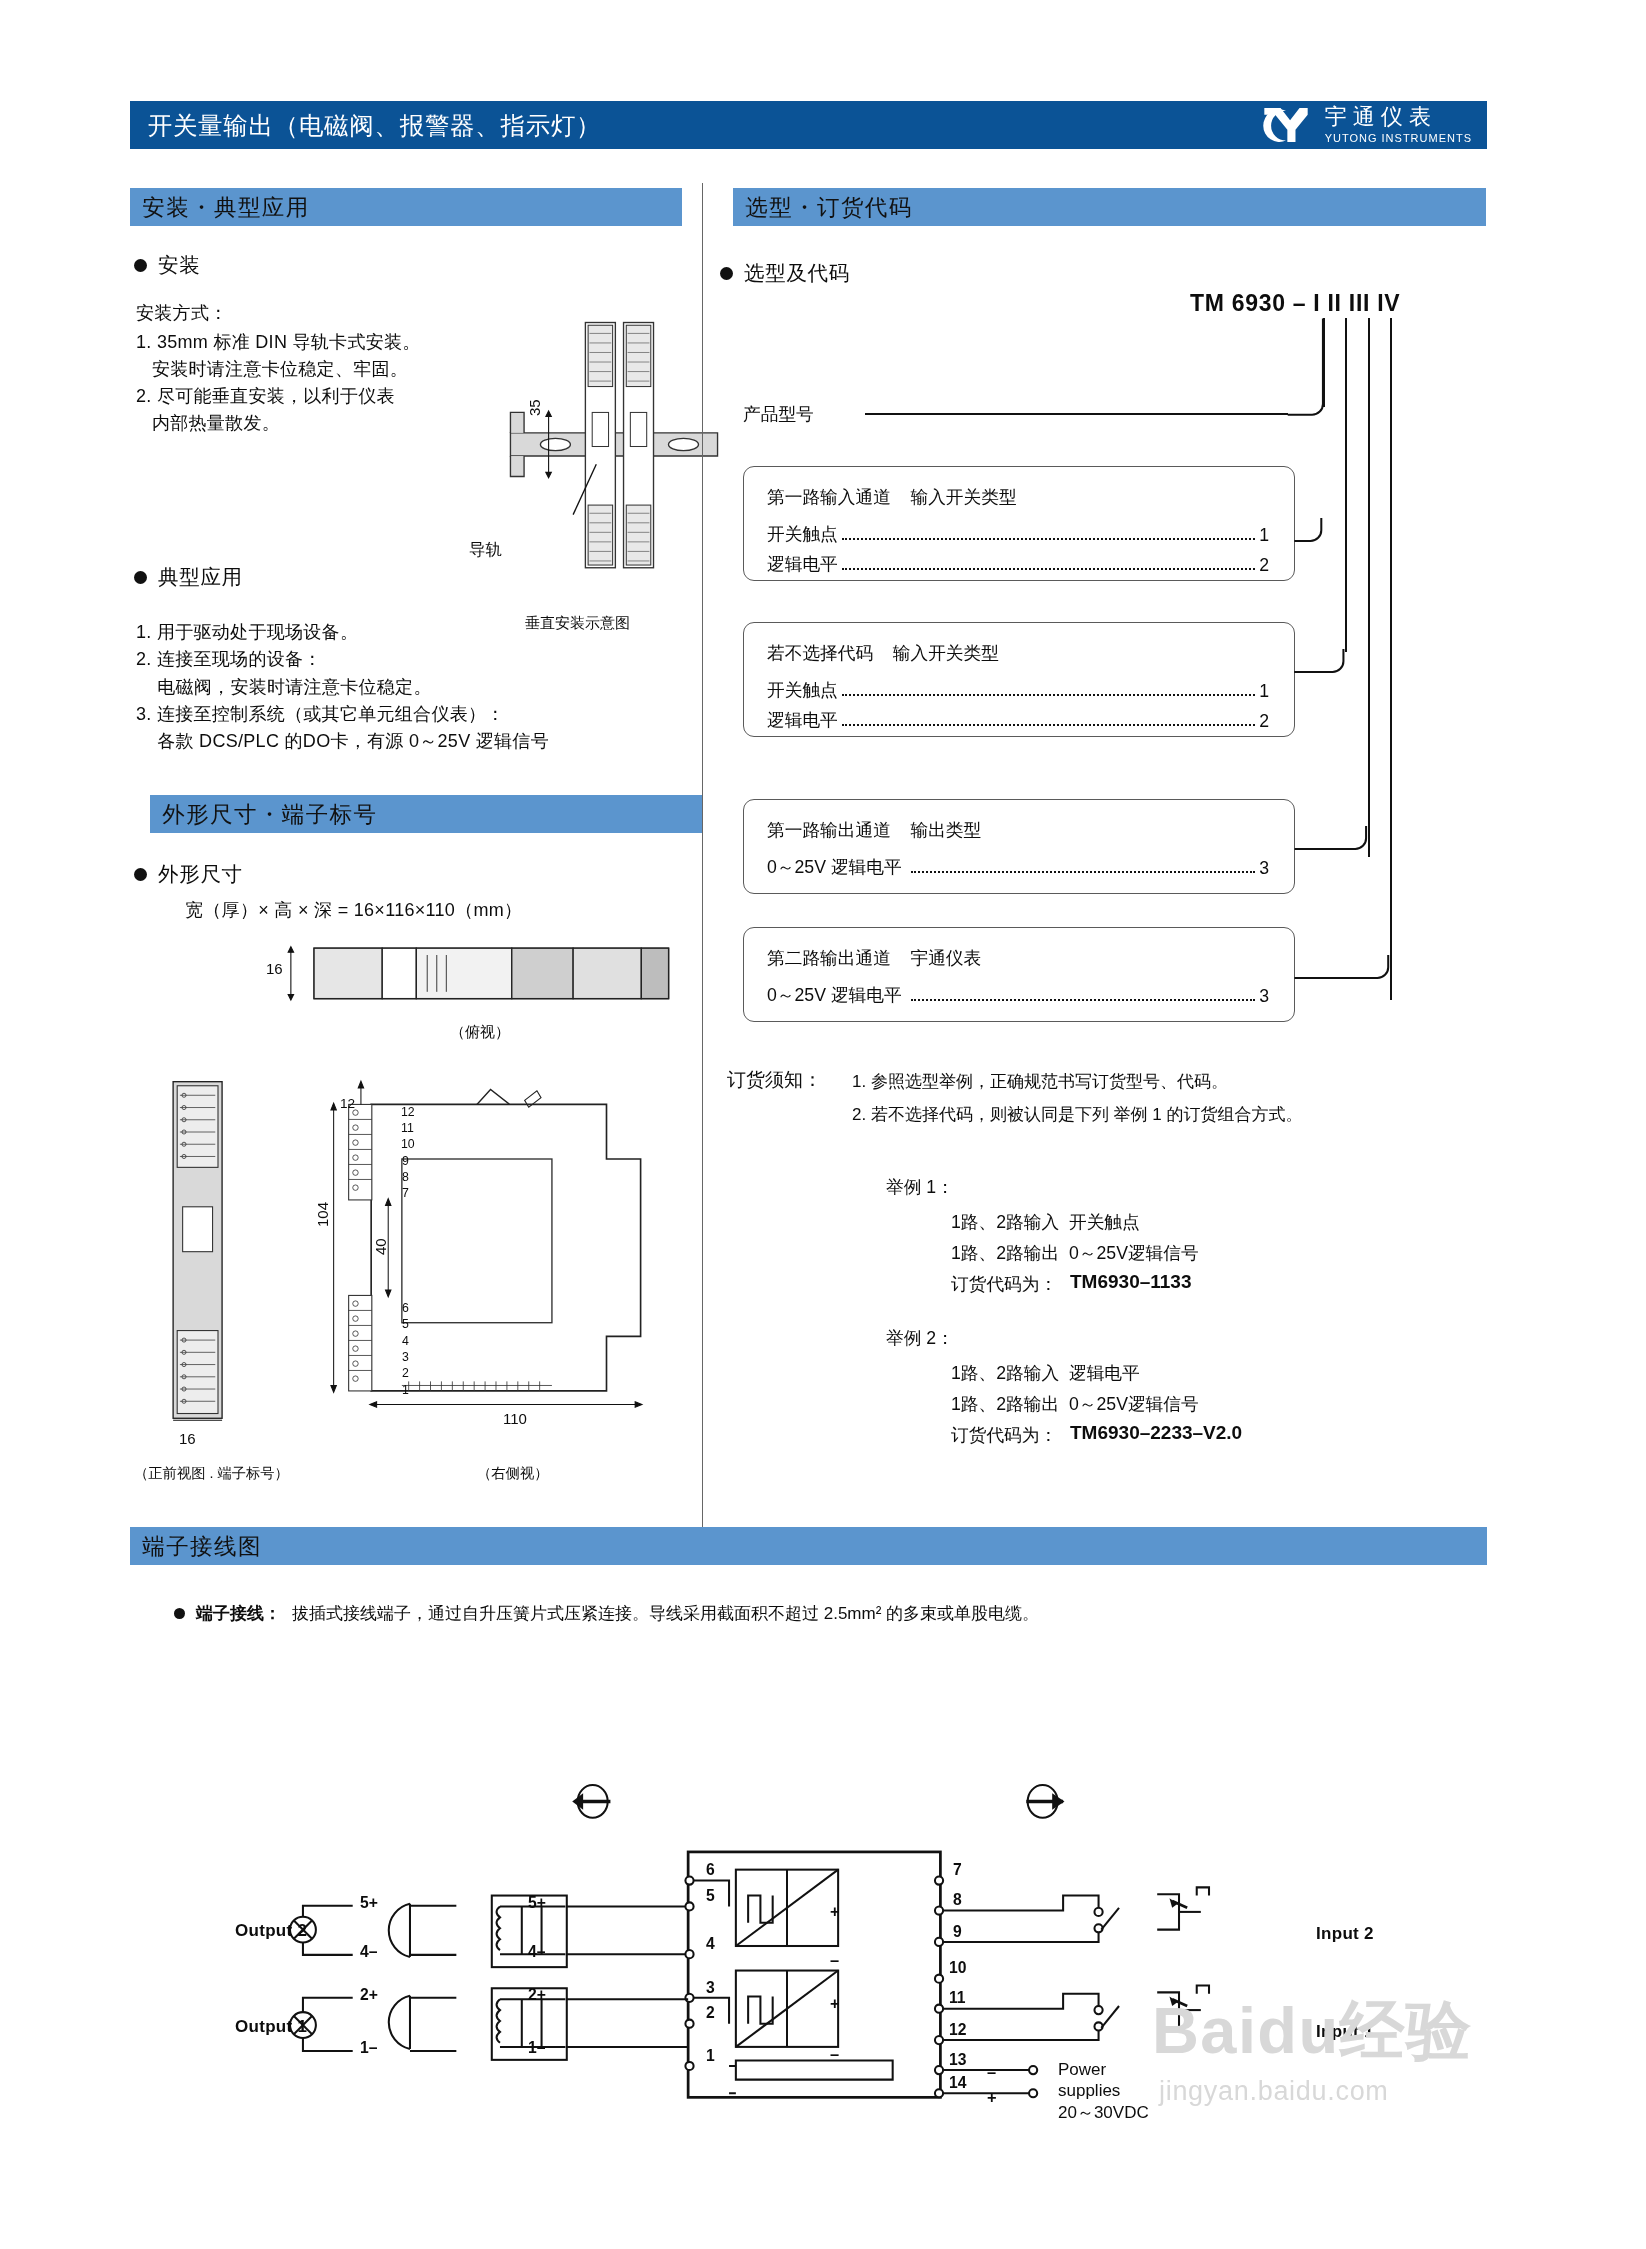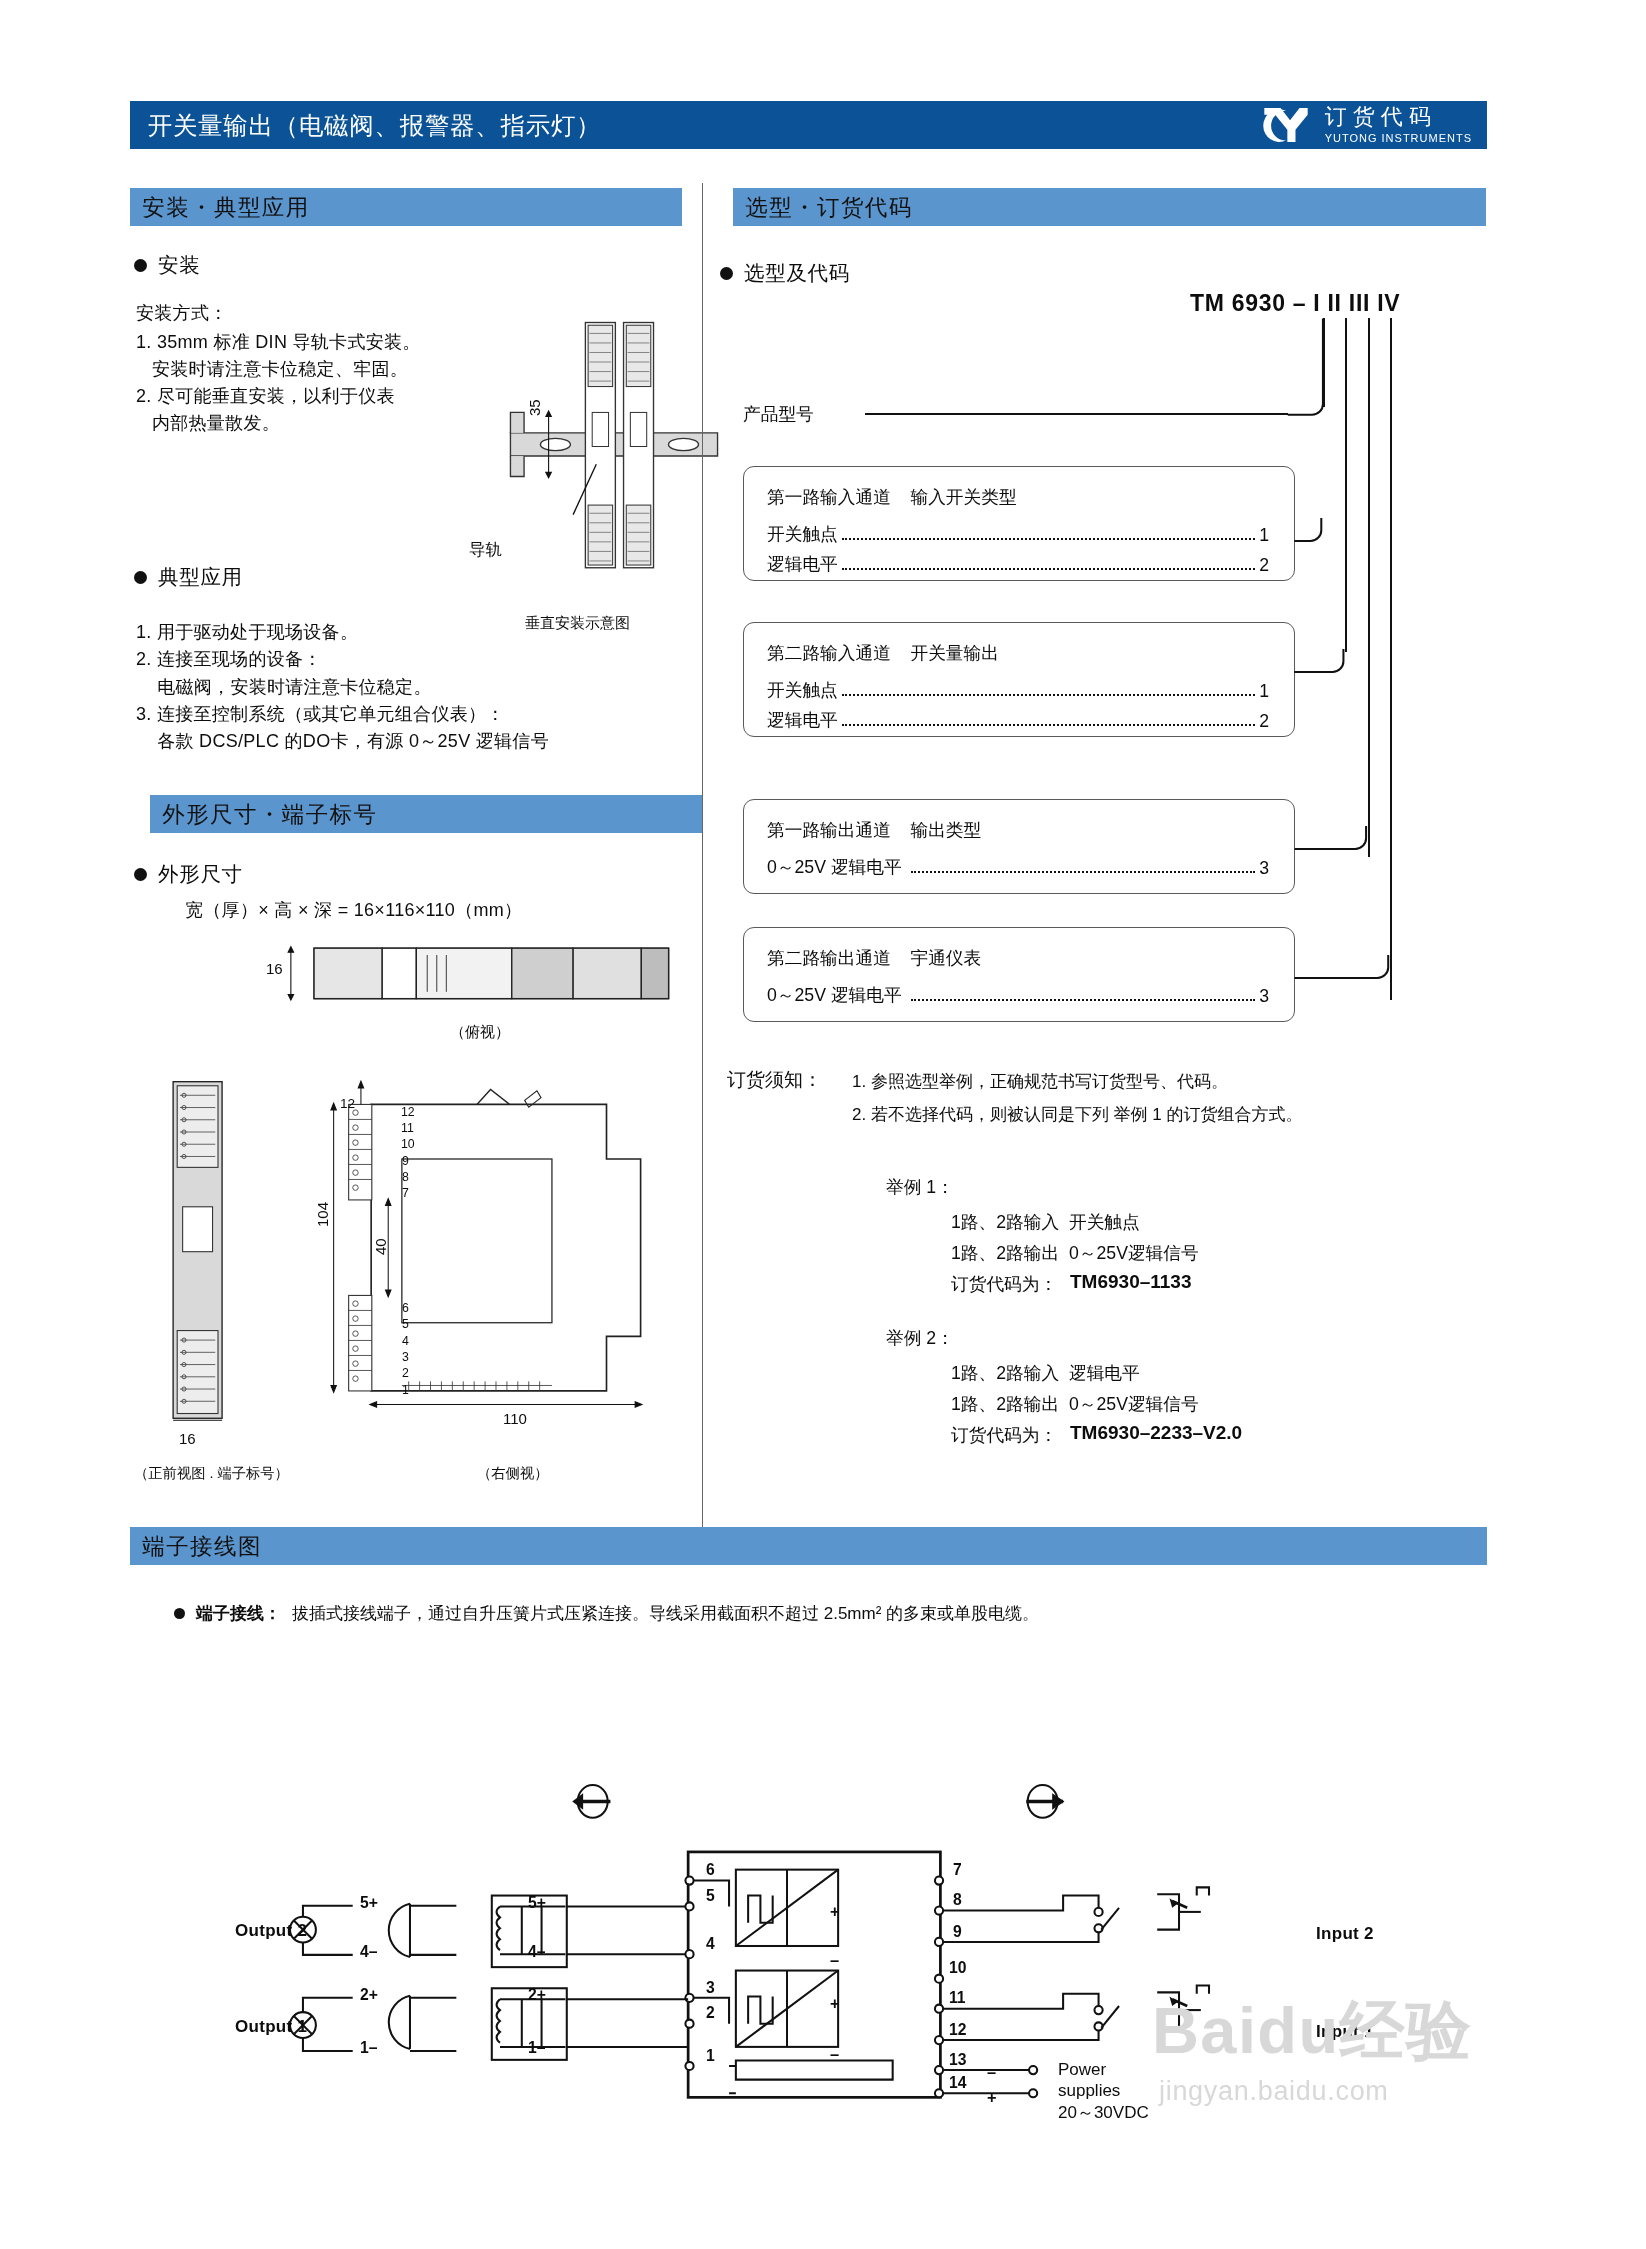--- a/index.html
+++ b/index.html
@@ -70,21 +70,21 @@
 <div class="page">
 
   <div class="top-banner">
     <div class="title">开关量输出（电磁阀、报警器、指示灯）</div>
     <div class="logo-wrap">
       <svg class="logo-mark" viewBox="0 0 76 62">
         <path d="M6 6 L30 6 L44 24 L58 6 L70 6 L70 16 L52 38 L52 56 L40 56 L40 38 L22 16 L6 16 Z" fill="#ffffff"></path>
         <path d="M38 10 A24 24 0 1 0 38 54 A18 18 0 1 1 38 10 Z" fill="#ffffff"></path>
       </svg>
       <div class="logo-text">
-        <div class="logo-cn">订货代码</div>
+        <div class="logo-cn">宇通仪表</div>
         <div class="logo-en">YUTONG INSTRUMENTS</div>
       </div>
     </div>
   </div>
 
   <div class="secbar" style="left:130px; top:188px; width:552px; height:38px;">
     <span>安装・典型应用</span>
   </div>
 
   <div class="bullet-head" style="left:134px; top:251px;">
@@ -368,21 +368,21 @@
       <span class="nm">逻辑电平</span>
       <span class="dots"></span>
       <span class="cd">2</span>
     </div>
   </div>
   <svg style="position:absolute; left:1294px; top:518px;" width="33" height="27" viewBox="0 0 48 40">
     <path d="M0 34 L24 34 A16 16 0 0 0 40 18 L40 0" fill="none" stroke="#111" stroke-width="3"></path>
   </svg>
 
   <div class="obox" style="left:743px; top:622px; width:552px; height:115px;">
-    <div class="r1">第二路输入通道    开关量输出</div>
+    <div class="r1">若不选择代码    输入开关类型</div>
     <div class="orow" style="top:55px;">
       <span class="nm">开关触点</span>
       <span class="dots"></span>
       <span class="cd">1</span>
     </div>
     <div class="orow" style="top:85px;">
       <span class="nm">逻辑电平</span>
       <span class="dots"></span>
       <span class="cd">2</span>
     </div>

